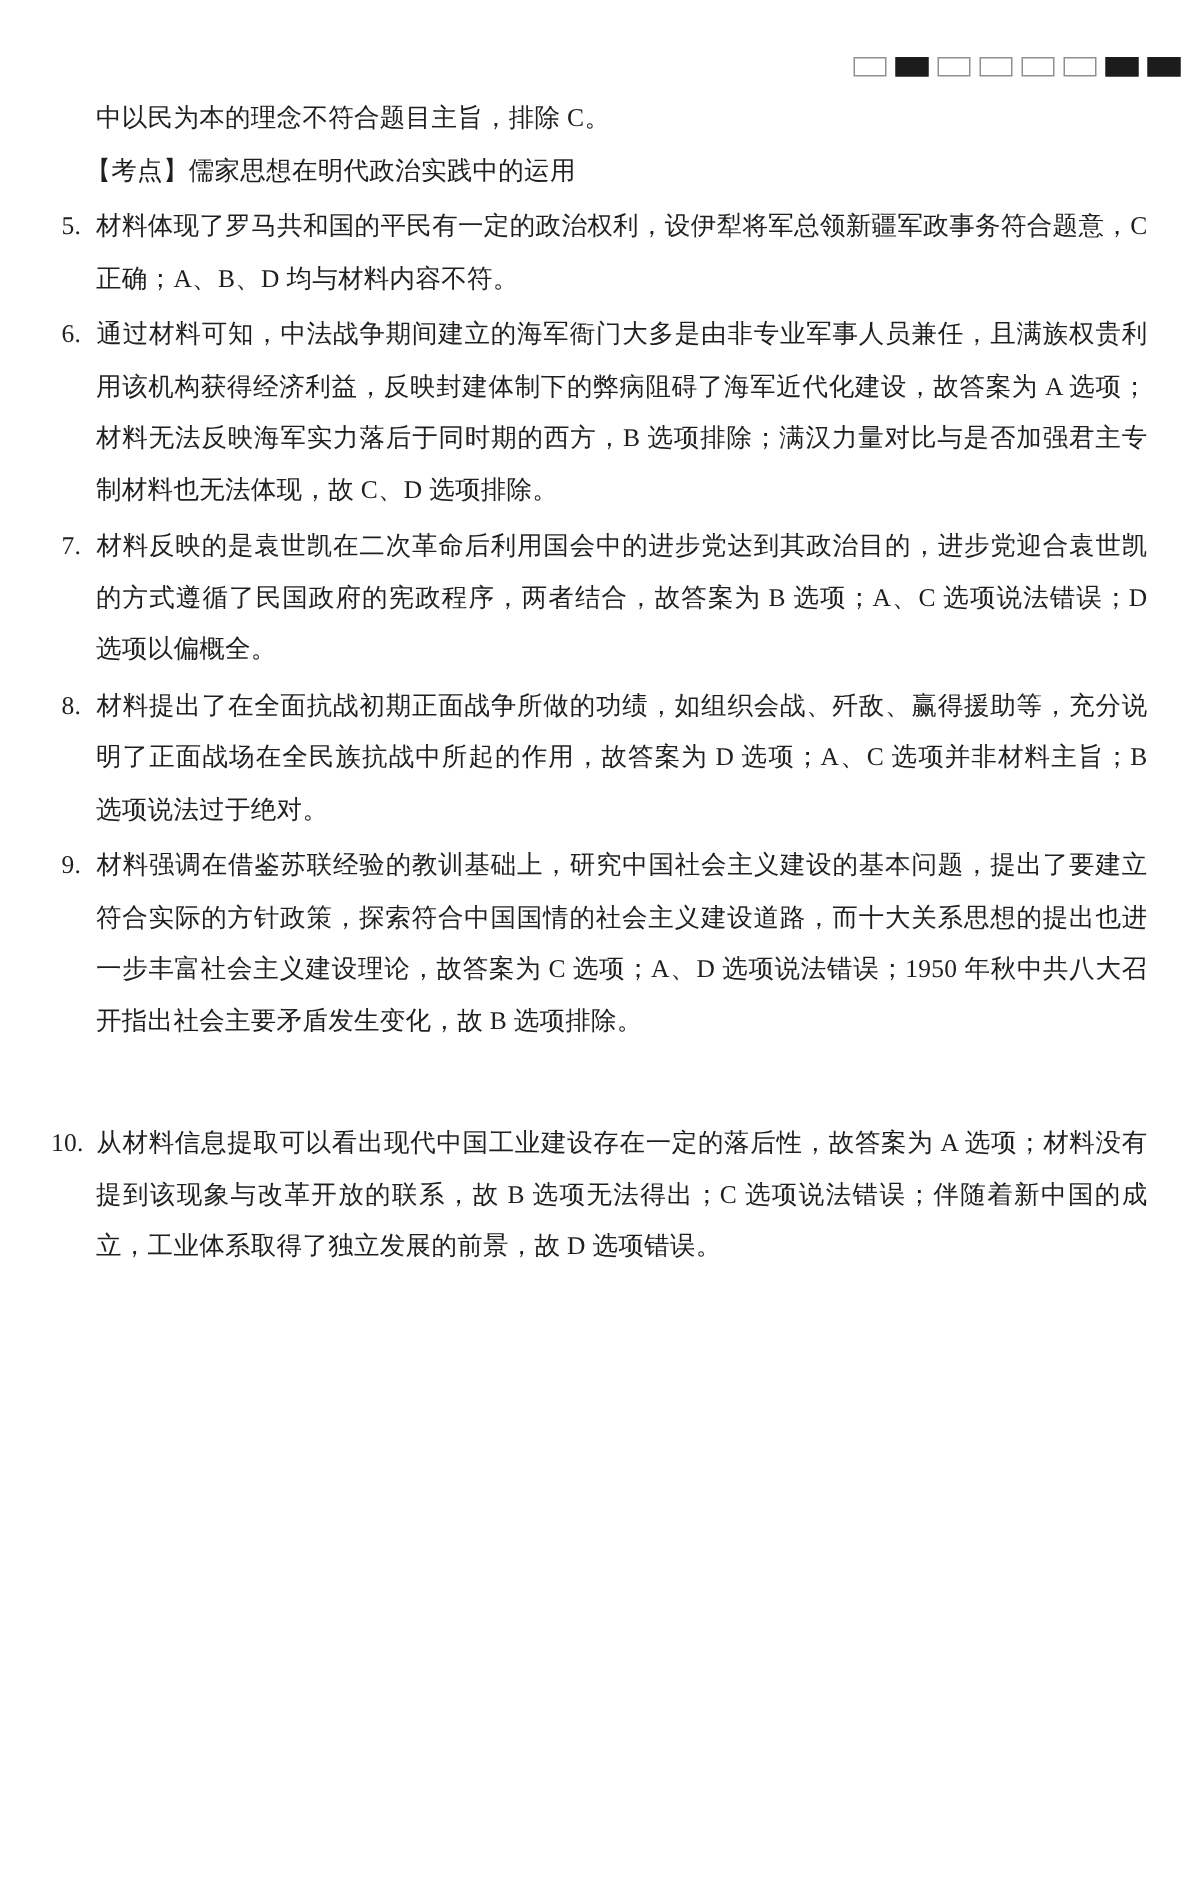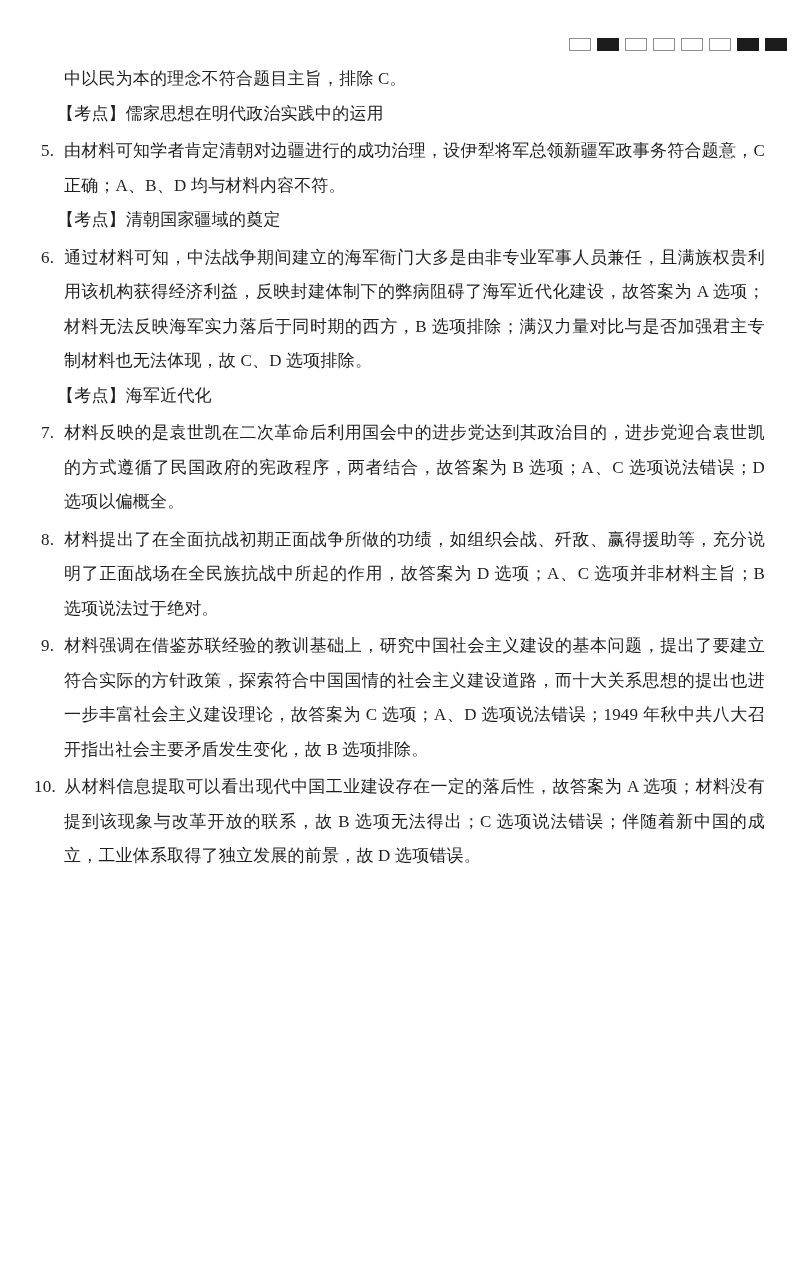--- a/index.html
+++ b/index.html
@@ -65,21 +65,21 @@
     text-align-last: justify;
   }
   .num {
     display: inline-block;
     width: 30px;
     box-sizing: border-box;
     text-indent: 0;
     text-align-last: auto;
   }
   .num.n1 { padding-left: 7px; }
-  .num.n2 { padding-left: 0; }
+  .num.n2 { padding-left: 0; margin-top: 44px; }
   .kp {
     padding-left: 57px;
     padding-right: 46px;
   }
   .footer {
     position: absolute;
     top: 1194px;
     left: 0;
     width: 100%;
     text-align: right;
@@ -102,31 +102,29 @@
     <span class="mark outline"></span>
     <span class="mark filled"></span>
     <span class="mark filled"></span>
   </div>
 
   <div class="content">
 
     <p class="cont-line">中以民为本的理念不符合题目主旨，排除 C。</p>
     <p class="kp"><span>【考点】</span><span>儒家思想在明代政治实践中的运用</span></p>
 
-    <p class="item"><span class="num n1">5.</span><span>由材料可知学者肯定清朝对边疆进行的成功治理，设伊犁将军总领新疆军政事务符合题意，C 正确；A、B、D 均与材料内容不符。</span></p>
-    <p class="kp"><span>【考点】</span><span>清朝国家疆域的奠定</span></p>
+    <p class="item"><span class="num n1">5.</span><span>材料体现了罗马共和国的平民有一定的政治权利，设伊犁将军总领新疆军政事务符合题意，C 正确；A、B、D 均与材料内容不符。</span></p>
 
     <p class="item"><span class="num n1">6.</span><span>通过材料可知，中法战争期间建立的海军衙门大多是由非专业军事人员兼任，且满族权贵利用该机构获得经济利益，反映封建体制下的弊病阻碍了海军近代化建设，故答案为 A 选项；材料无法反映海军实力落后于同时期的西方，B 选项排除；满汉力量对比与是否加强君主专制材料也无法体现，故 C、D 选项排除。</span></p>
-    <p class="kp"><span>【考点】</span><span>海军近代化</span></p>
 
     <p class="item"><span class="num n1">7.</span><span>材料反映的是袁世凯在二次革命后利用国会中的进步党达到其政治目的，进步党迎合袁世凯的方式遵循了民国政府的宪政程序，两者结合，故答案为 B 选项；A、C 选项说法错误；D 选项以偏概全。</span></p>
 
     <p class="item"><span class="num n1">8.</span><span>材料提出了在全面抗战初期正面战争所做的功绩，如组织会战、歼敌、赢得援助等，充分说明了正面战场在全民族抗战中所起的作用，故答案为 D 选项；A、C 选项并非材料主旨；B 选项说法过于绝对。</span></p>
 
-    <p class="item"><span class="num n1">9.</span><span>材料强调在借鉴苏联经验的教训基础上，研究中国社会主义建设的基本问题，提出了要建立符合实际的方针政策，探索符合中国国情的社会主义建设道路，而十大关系思想的提出也进一步丰富社会主义建设理论，故答案为 C 选项；A、D 选项说法错误；1949 年秋中共八大召开指出社会主要矛盾发生变化，故 B 选项排除。</span></p>
+    <p class="item"><span class="num n1">9.</span><span>材料强调在借鉴苏联经验的教训基础上，研究中国社会主义建设的基本问题，提出了要建立符合实际的方针政策，探索符合中国国情的社会主义建设道路，而十大关系思想的提出也进一步丰富社会主义建设理论，故答案为 C 选项；A、D 选项说法错误；1950 年秋中共八大召开指出社会主要矛盾发生变化，故 B 选项排除。</span></p>
 
     <p class="item"><span class="num n2">10.</span><span>从材料信息提取可以看出现代中国工业建设存在一定的落后性，故答案为 A 选项；材料没有提到该现象与改革开放的联系，故 B 选项无法得出；C 选项说法错误；伴随着新中国的成立，工业体系取得了独立发展的前景，故 D 选项错误。</span></p>
 
 
   </div>
 
   <div class="footer">历史参考答案 · 第 2 页（共 5 页）</div>
 
 </div>
 

